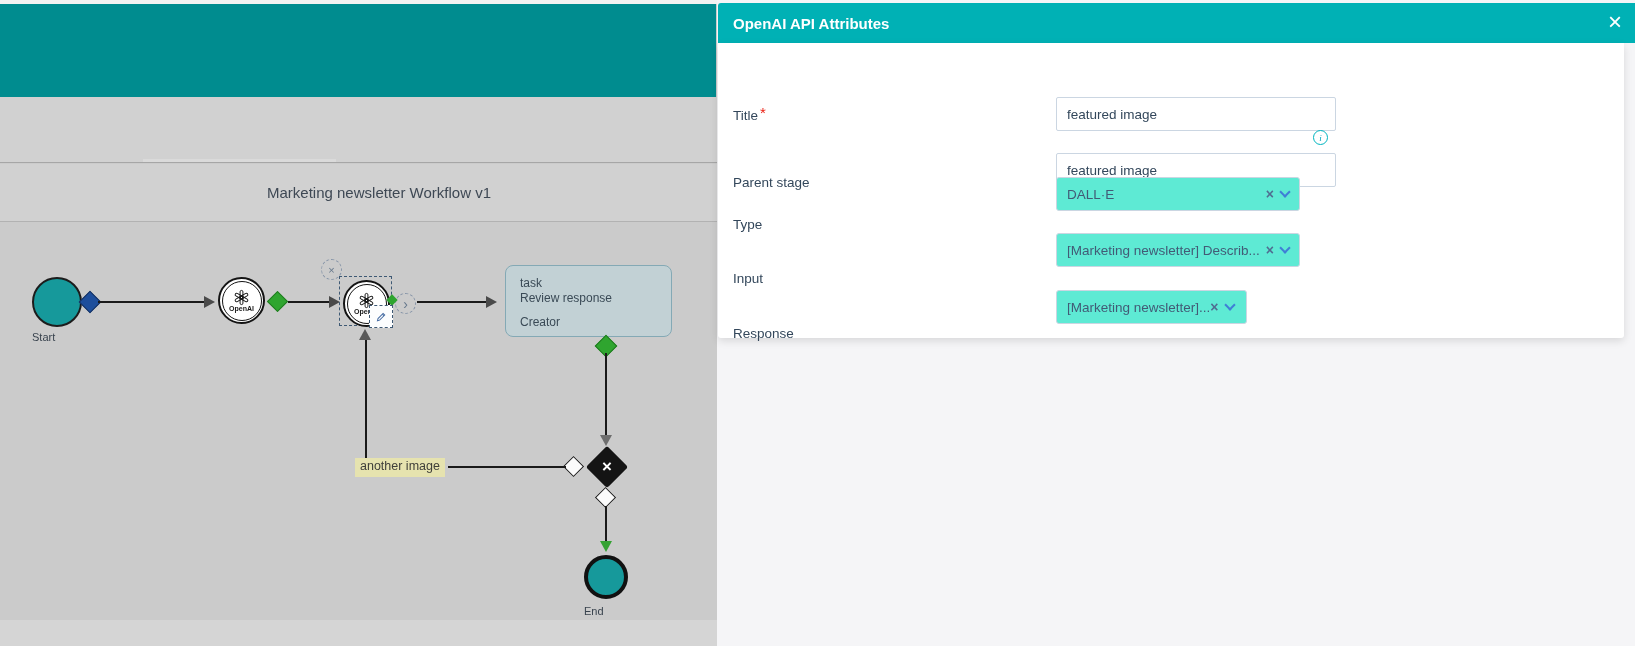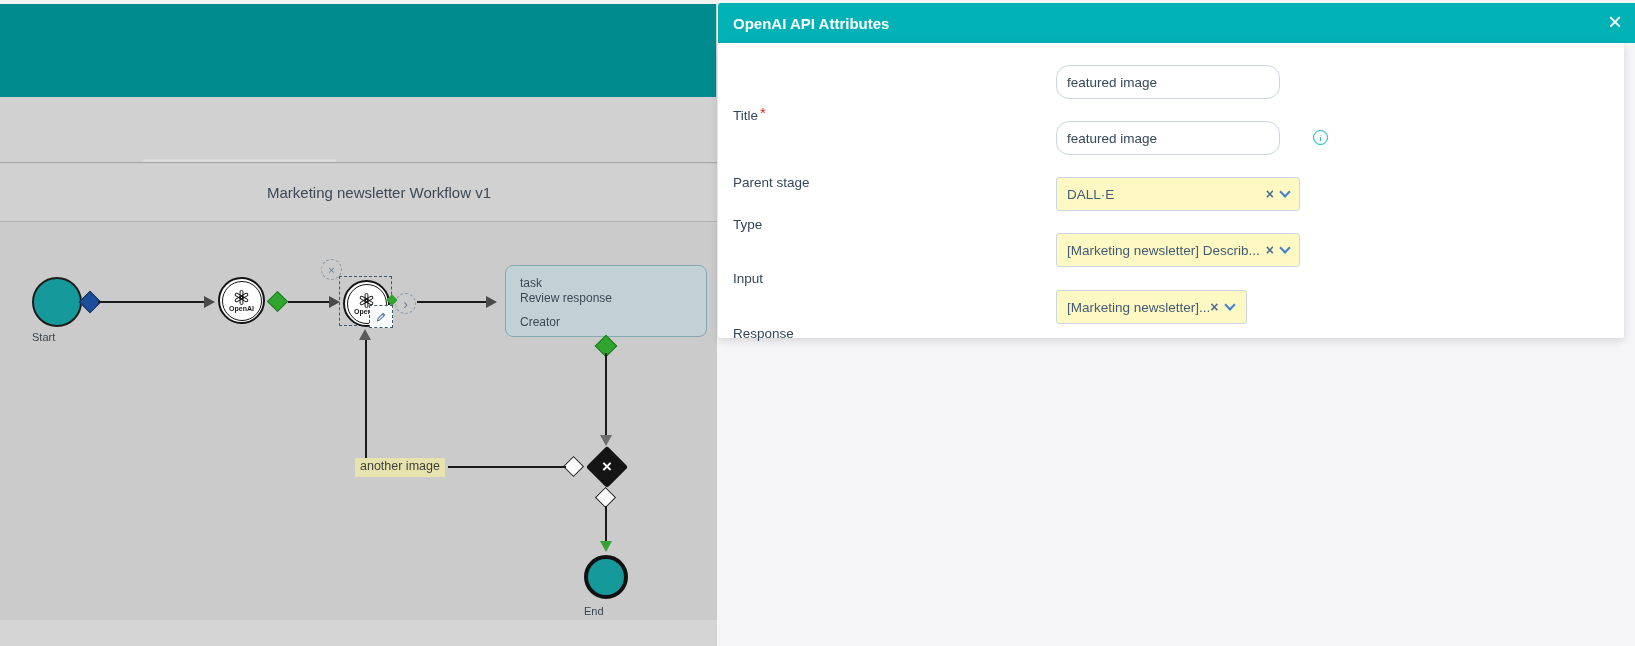--- a/index.html
+++ b/index.html
@@ -34,37 +34,37 @@
   .dm-green-sm { width:8px; height:8px; background:#2fa52f; }
   .dm-white { width:15px; height:15px; background:#fbfbfb; border:1.5px solid #1a1a1a; }
   .event-circle { position:absolute; border-radius:50%; background:#16999b; }
   .bpmn-node { position:absolute; width:47px; height:47px; border:2.5px solid #141414; border-radius:50%; background:#fff; }
   .node-inner { position:absolute; inset:1.5px; border:1.5px solid #141414; border-radius:50%; display:flex; flex-direction:column; align-items:center; justify-content:center; overflow:hidden; }
   .oai-text { font-size:7px; font-weight:700; color:#1a1a1a; letter-spacing:0; margin-top:-1px; }
   .cv-label { position:absolute; font-size:11px; color:#39434e; text-align:left; }
   .dc { position:absolute; width:21px; height:21px; border:1.6px dashed #8795a8; border-radius:50%; display:flex; align-items:center; justify-content:center; color:#66788c; }
   #sel-rect { position:absolute; left:339px; top:54px; width:53px; height:50px; border:1.6px dashed #3e5974; }
   #pencil-box { position:absolute; left:369px; top:83px; width:24px; height:23px; background:#fcfdfe; border:1.5px dashed #3e5974; display:flex; align-items:center; justify-content:center; }
-  #task-node { position:absolute; left:505px; top:43px; width:202px; height:72px; background:#c2d1d5; border:1.5px solid #84a9b5; border-radius:8px; padding:10px 0 0 14px; }
+  #task-node { position:absolute; left:505px; top:43px; width:167px; height:72px; background:#c2d1d5; border:1.5px solid #84a9b5; border-radius:8px; padding:10px 0 0 14px; }
   #task-node .t-line { font-size:12px; color:#3a4a56; line-height:15px; }
   #task-node .t-role { margin-top:9px; }
   #gateway { position:absolute; left:592px; top:230px; width:30px; height:30px; background:#141414; transform:rotate(45deg); border-radius:3px; }
   #gateway span { position:absolute; inset:0; display:flex; align-items:center; justify-content:center; transform:rotate(-45deg); color:#fff; font-size:17px; font-weight:900; }
   #loop-label { position:absolute; left:355px; top:236px; height:19px; background:#e6e3af; font-size:12.5px; color:#40403a; padding:1px 5px; white-space:nowrap; }
 
   
   #right-bg { position:absolute; left:717px; top:0; width:918px; height:646px; background:#f5f5f7; }
   #panel-header { position:absolute; left:718px; top:3px; width:917px; height:40px; background:#00b1b5; border-radius:3px 0 0 0; display:flex; align-items:center; }
   #panel-title { color:#fff; font-size:15px; font-weight:600; padding-left:15px; }
   #panel-close { position:absolute; right:13px; top:0; height:40px; line-height:38px; color:#fff; font-size:24px; font-weight:500; cursor:pointer; }
   #panel-body { position:absolute; left:718px; top:43px; width:906px; height:295px; background:#fff; border-radius:0 0 3px 3px; box-shadow:0 3px 8px rgba(0,0,0,0.12); }
   .f-label { position:absolute; left:15px; font-size:13.5px; color:#33475b; font-weight:400; white-space:nowrap;margin-top:32px; }
   .req { color:#eb1d10; font-size:15px; vertical-align:top; line-height:10px; margin-left:2px; }
-  .f-input { position:absolute; left:338px; width:224px; height:34px; border:1px solid #cbd6e2; border-radius:13px; background:#fff; font-family:"Liberation Sans", sans-serif; font-size:13.5px; color:#33475b; padding:0 10px; outline:none; }
-  .f-select { position:absolute; left:338px; width:244px; height:34px; border:1px solid #cbd6e2; border-radius:3px; background:#fef9c3; display:flex; align-items:center; padding:0 10px; cursor:pointer; }
+  .f-input { position:absolute; left:338px; width:280px; height:34px; border:1px solid #cbd6e2; border-radius:2px; background:#fff; font-family:"Liberation Sans", sans-serif; font-size:13.5px; color:#33475b; padding:0 10px; outline:none;margin-top:32px; }
+  .f-select { position:absolute; left:338px; width:244px; height:34px; border:1px solid #cbd6e2; border-radius:3px; background:#5eead4; display:flex; align-items:center; padding:0 10px; cursor:pointer; }
   .f-select .sval { font-size:13.5px; color:#425b76; white-space:nowrap; overflow:hidden; }
   .f-select .grow { flex:1; }
   .f-select .clr { color:#506e91; font-size:14px; font-weight:700; margin:0 7px 0 4px; line-height:14px; }
   .chev-b { width:8px; height:8px; border-right:2.2px solid #3f7fd6; border-bottom:2.2px solid #3f7fd6; transform:rotate(45deg); margin-top:-4px; }
   #info-icon { position:absolute; left:595px; top:87px; width:15px; height:15px; border:1.5px solid #00b5c0; border-radius:50%; color:#00a4bd; font-size:9px; font-family:"Liberation Serif", serif; font-style:italic; display:flex; align-items:center; justify-content:center; }
 </style>
 </head>
 <body>
 
 <div id="stage">

